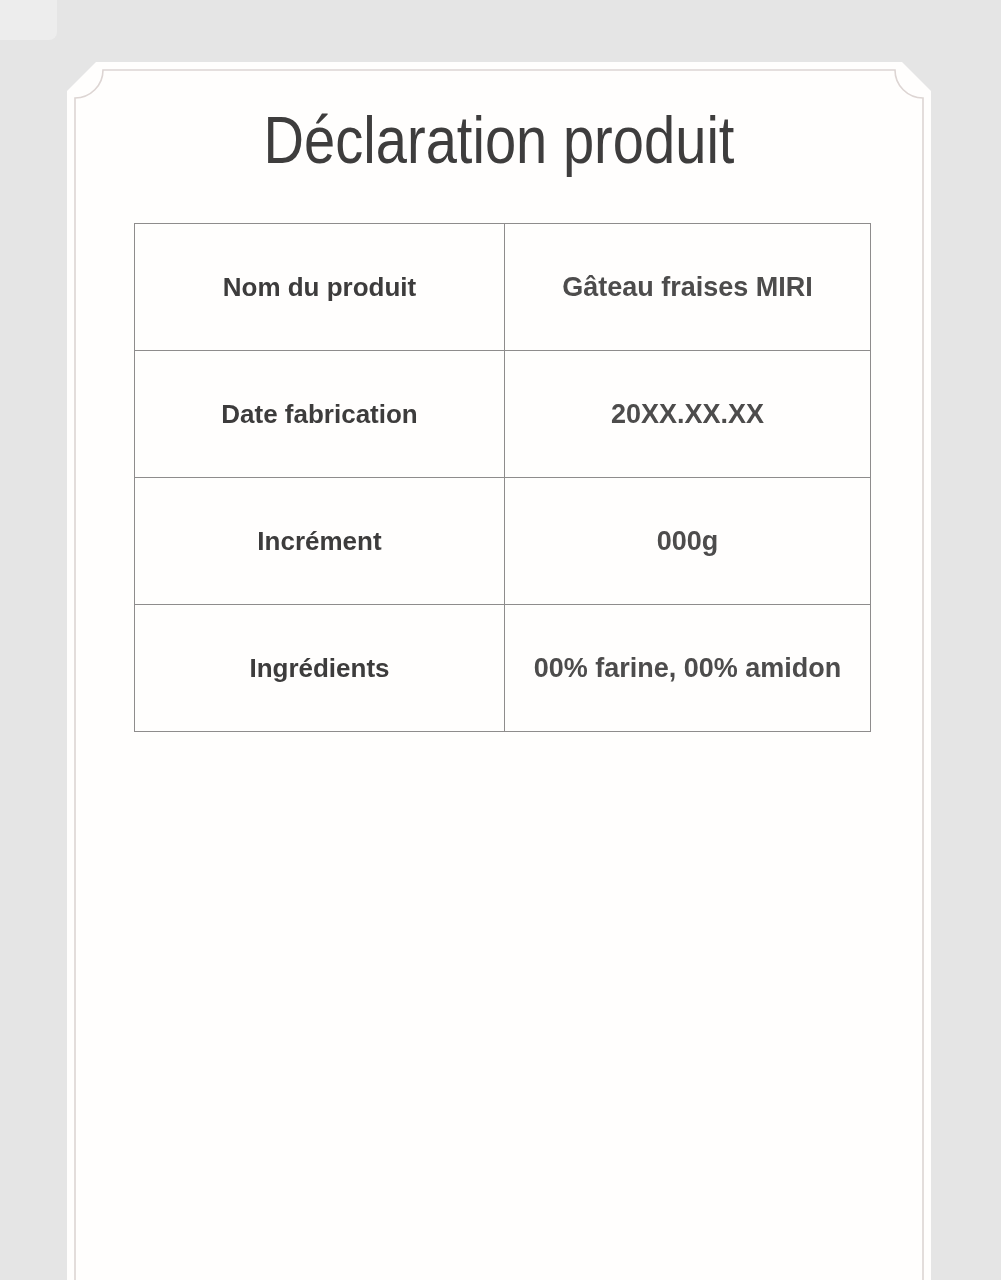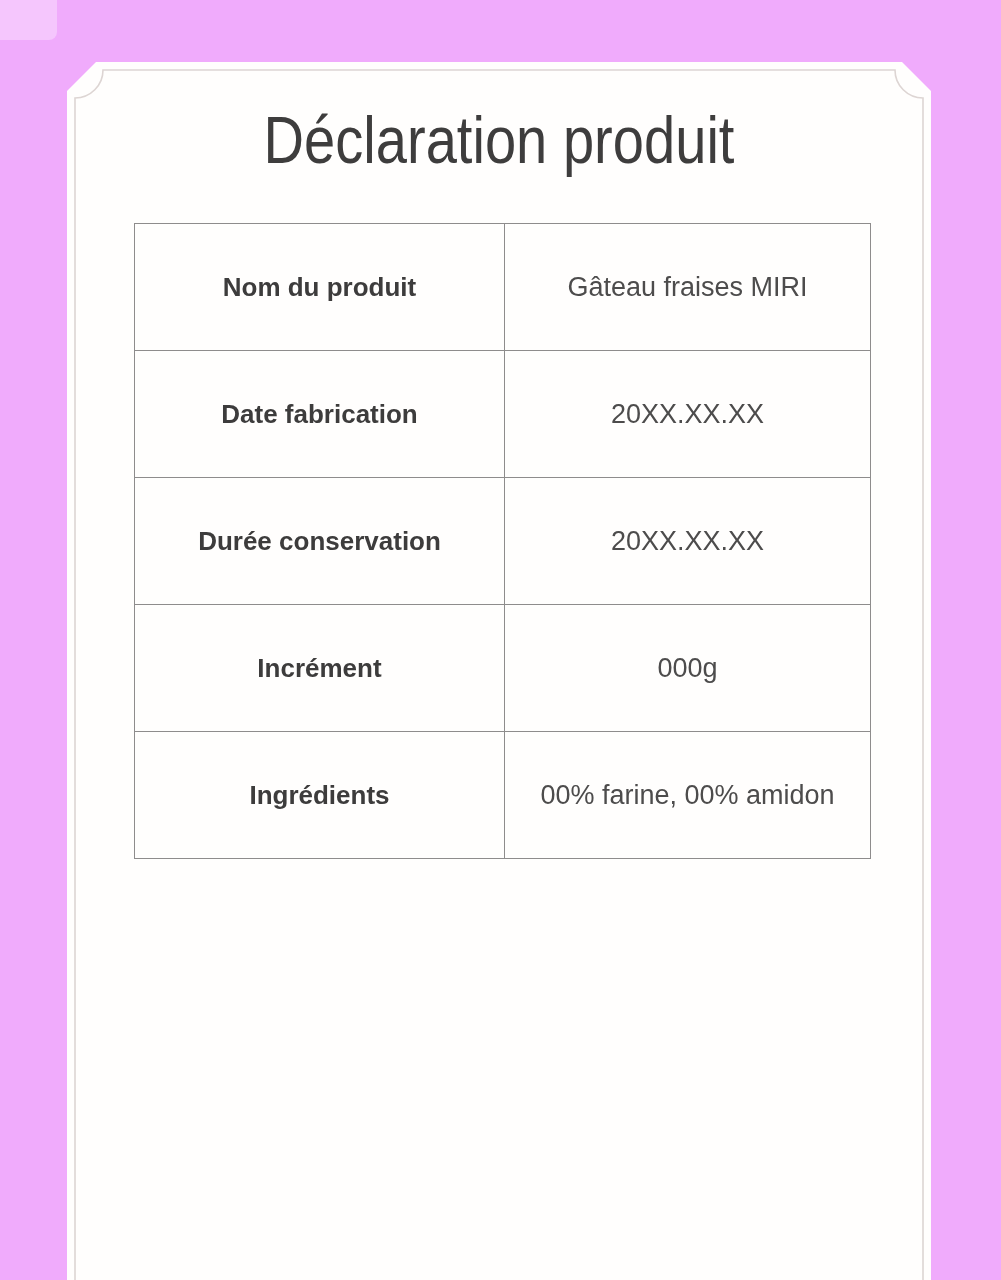--- a/index.html
+++ b/index.html
@@ -1,19 +1,19 @@
 <!DOCTYPE html>
 <html><head>
 <meta charset="utf-8">
 <style>
   html,body{margin:0;padding:0;}
   .page{
     position:relative;
     width:1001px;height:1280px;
-    background:#f0abfc;
+    background:#e5e5e5;
     overflow:hidden;
     font-family:"Liberation Sans", sans-serif;
   }
   .corner-artifact{
     position:absolute;left:0;top:0;width:57px;height:40px;
     background:rgba(255,255,255,0.32);
     border-radius:0 0 8px 0;
   }
   .panel{
     position:absolute;
@@ -60,21 +60,21 @@
     background:#fffefd;
   }
   .product-table td.label-cell{
     width:361px;
     font-weight:700;
     font-size:26px;
     color:#3d3c3c;
   }
   .product-table td.value-cell{
     width:357px;
-    font-weight:400;
+    font-weight:700;
     font-size:27px;
     color:#4d4c4c;
   }
 </style>
 </head>
 <body>
 
 <div class="page">
 
   <div class="corner-artifact"></div>
@@ -91,24 +91,20 @@
     <tbody>
       <tr>
         <td class="label-cell">Nom du produit</td>
         <td class="value-cell">Gâteau fraises MIRI</td>
       </tr>
       <tr>
         <td class="label-cell">Date fabrication</td>
         <td class="value-cell">20XX.XX.XX</td>
       </tr>
       <tr>
-        <td class="label-cell">Durée conservation</td>
-        <td class="value-cell">20XX.XX.XX</td>
-      </tr>
-      <tr>
         <td class="label-cell">Incrément</td>
         <td class="value-cell">000g</td>
       </tr>
       <tr>
         <td class="label-cell">Ingrédients</td>
         <td class="value-cell">00% farine, 00% amidon</td>
       </tr>
     </tbody>
   </table>
 

